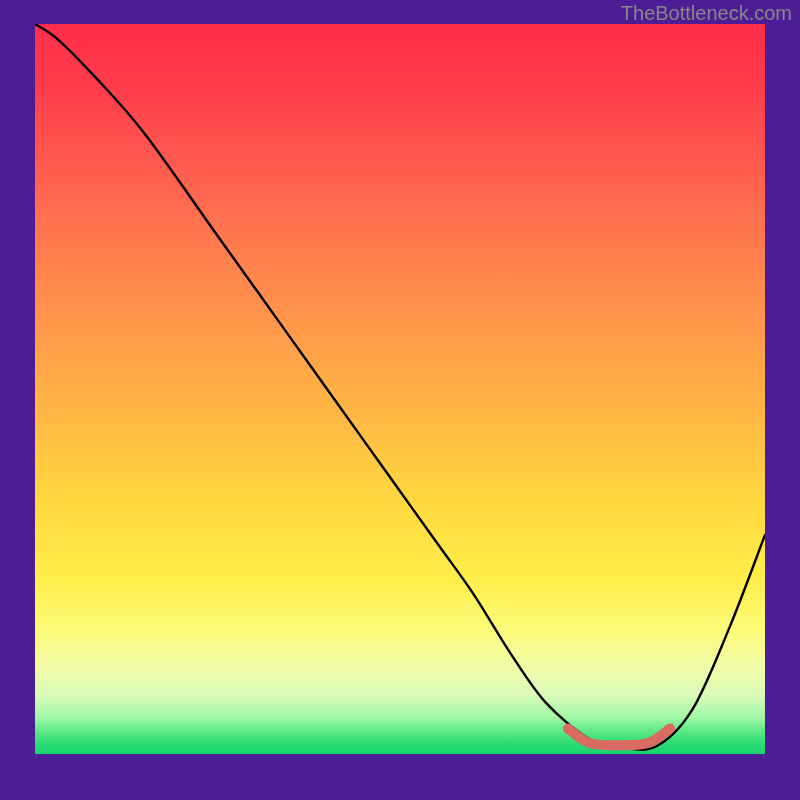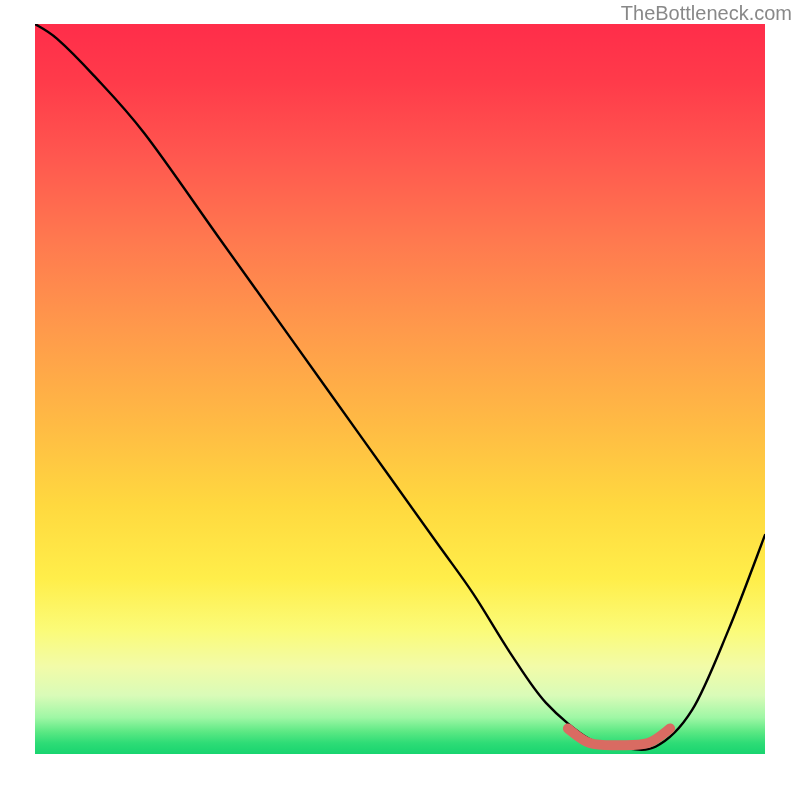--- a/index.html
+++ b/index.html
@@ -7,21 +7,21 @@
     padding: 0;
     width: 800px;
     height: 800px;
     background: #000;
     font-family: Arial, Helvetica, sans-serif;
     overflow: hidden;
   }
   .frame {
     width: 800px;
     height: 800px;
-    background: #ffffff;
+    background: #4c1d95;
     position: relative;
   }
   .watermark {
     position: absolute;
     top: 2px;
     right: 8px;
     color: #888;
     font-size: 20px;
     font-weight: 500;
     z-index: 10;

